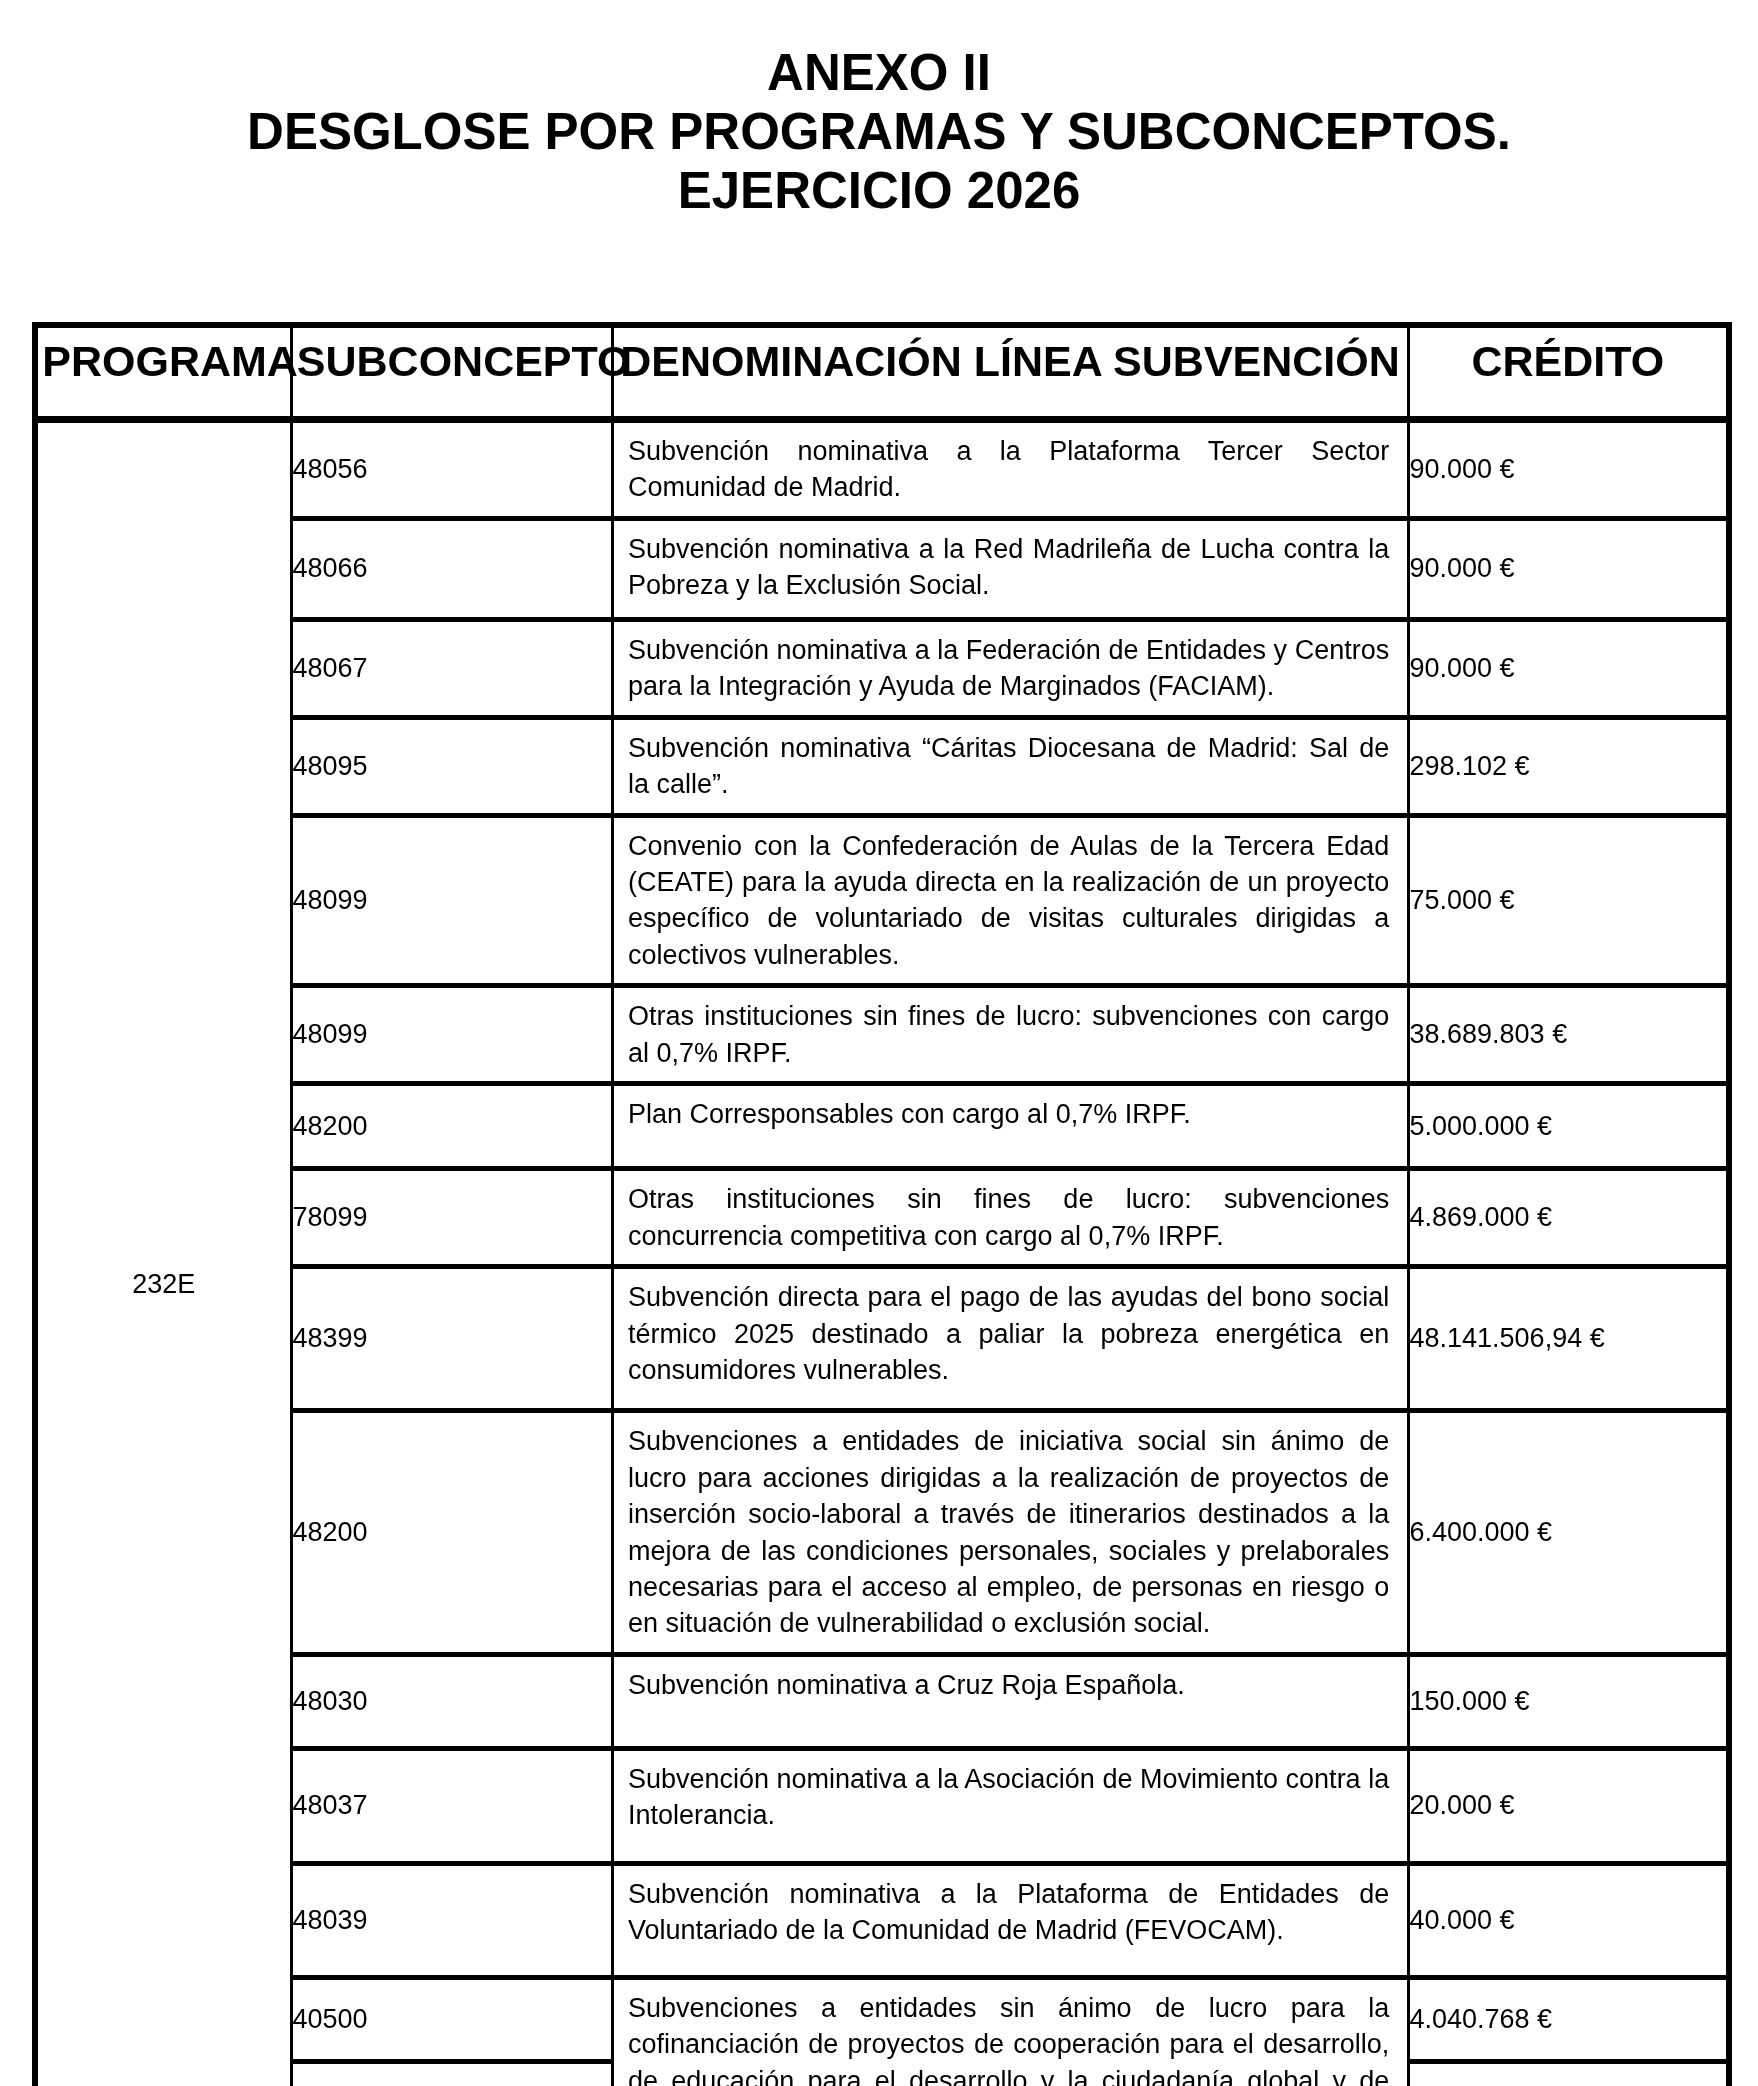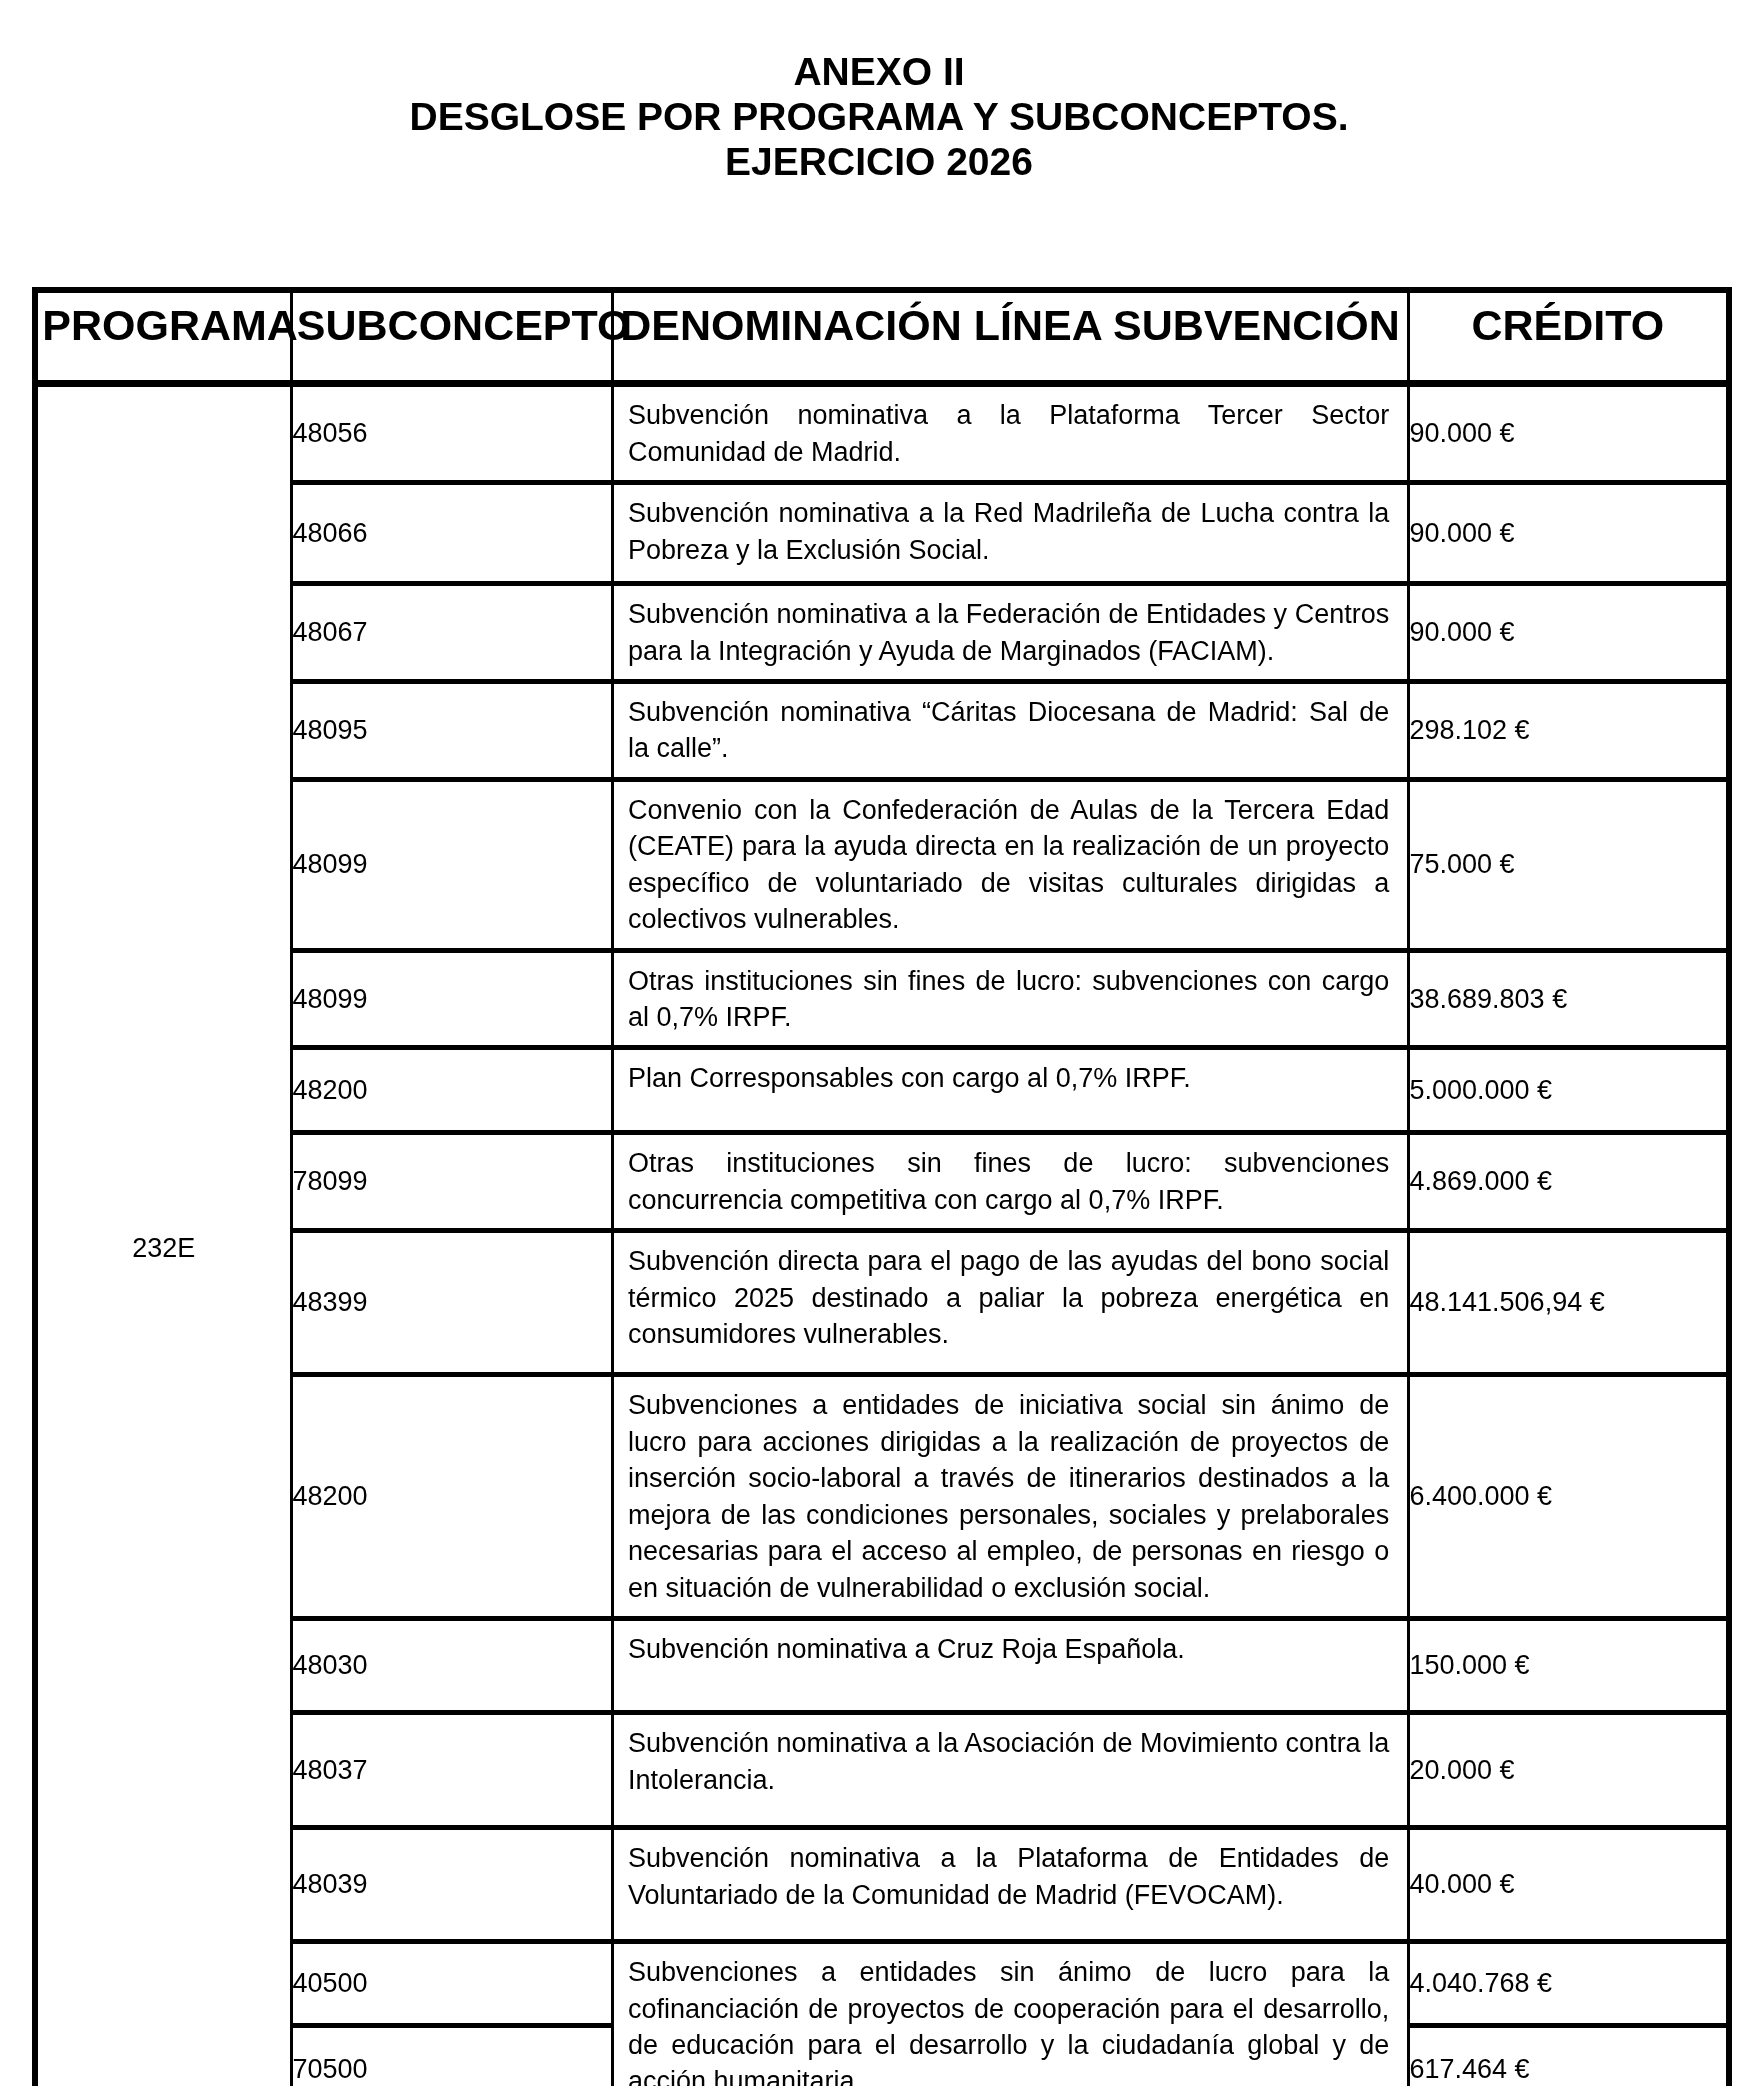--- a/index.html
+++ b/index.html
@@ -11,24 +11,23 @@
     color: #000000;
     position: relative;
     overflow: hidden;
   }
   .page { width: 1758px; height: 2087px; position: relative; }
 
   .title-block {
     padding-top: 43px;
     text-align: center;
     font-weight: bold;
-    font-size: 39px;
+    font-size: 51px;
     line-height: 1.16;
     letter-spacing: 0px;
-    margin-top: 6px;
   }
 
   table.grants {
     border-collapse: collapse;
     table-layout: fixed;
     margin: 102px 0 0 32px;
     width: 1693px;
     border: 6.5px solid #000;
   }
   col.c-programa    { width: 256px; }
@@ -75,21 +74,21 @@
     white-space: nowrap;
   }
 </style>
 </head>
 <body>
 
 <div class="page">
 
   <div class="title-block">
     <div>ANEXO II</div>
-    <div>DESGLOSE POR PROGRAMA Y SUBCONCEPTOS.</div>
+    <div>DESGLOSE POR PROGRAMAS Y SUBCONCEPTOS.</div>
     <div>EJERCICIO 2026</div>
   </div>
 
   <table class="grants">
     <colgroup>
       <col class="c-programa">
       <col class="c-subconcepto">
       <col class="c-denominacion">
       <col class="c-credito">
     </colgroup>

